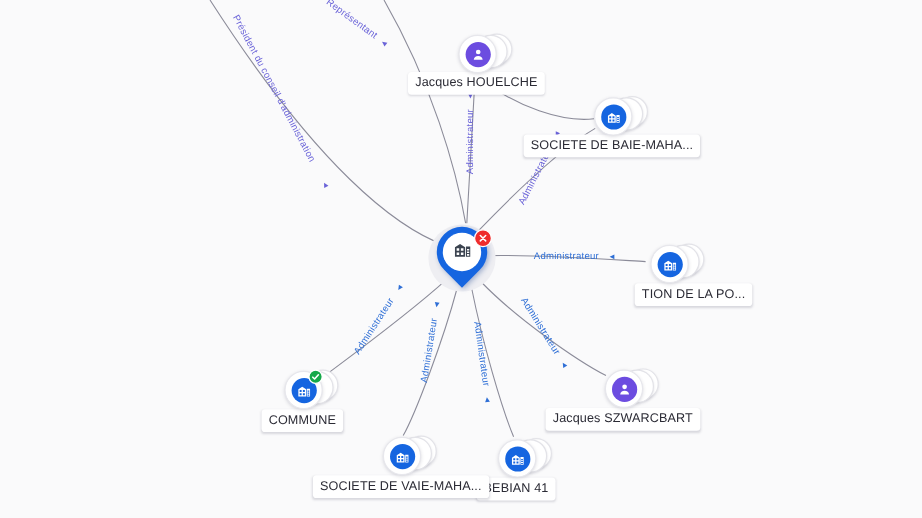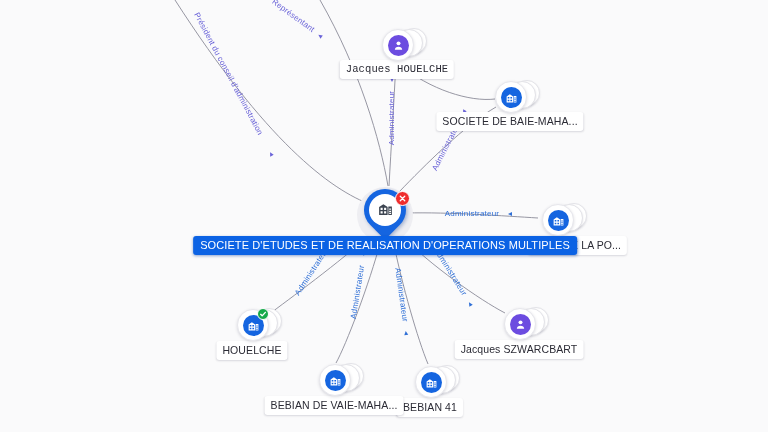--- a/index.html
+++ b/index.html
@@ -189,21 +189,21 @@
         <div class="node-stack" style="width: 26px; height: 26px; left: -2px; top: -15px; z-index: 2;"></div>
         <div class="node-disc" style="width: 30px; height: 30px; left: -15px; top: -15px; z-index: 5;">
           <div class="node-icon icon-person" style="width: 21px; height: 21px;">
             <svg width="13" height="13" viewBox="0 0 24 24" fill="#ffffff">
               <circle cx="12" cy="8" r="3.6"></circle>
               <path d="M5.2 20c0-3.8 3.1-5.8 6.8-5.8s6.8 2 6.8 5.8z"></path>
             </svg>
           </div>
         </div>
       </div>
-      <div class="node-label" style="left: 397px; top: 60px; font-family: Liberation Mono, monospace;">Jacques HOUELCHE</div>
+      <div class="node-label" style="left: 397px; top: 60px;">Jacques HOUELCHE</div>
       <div class="node" style="left: 510px; top: 96px;">
         <div class="node-stack" style="width: 24px; height: 24px; left: 4px; top: -16px; z-index: 1;"></div>
         <div class="node-stack" style="width: 26px; height: 26px; left: -2px; top: -15px; z-index: 2;"></div>
         <div class="node-disc" style="width: 30px; height: 30px; left: -15px; top: -15px; z-index: 5;">
           <div class="node-icon icon-company" style="width: 21px; height: 21px;">
             <svg width="13" height="13" viewBox="0 0 24 24" fill="#ffffff">
               <path d="M3 21V10l6-4 6 4v11H3zm2-2h3v-3H5v3zm5 0h3v-3h-3v3zM5 14h3v-3H5v3zm5 0h3v-3h-3v3z"></path>
               <path d="M16 21V9h5v12h-5zm1.2-1.2h2.6V18h-2.6v1.8zm0-3h2.6v-1.8h-2.6V16zm0-3h2.6v-1.8h-2.6V13z"></path>
             </svg>
           </div>
@@ -254,54 +254,53 @@
         <div class="node-stack" style="width: 26px; height: 26px; left: -2px; top: -15px; z-index: 2;"></div>
         <div class="node-disc" style="width: 30px; height: 30px; left: -15px; top: -15px; z-index: 5;">
           <div class="node-icon icon-company" style="width: 21px; height: 21px;">
             <svg width="13" height="13" viewBox="0 0 24 24" fill="#ffffff">
               <path d="M3 21V10l6-4 6 4v11H3zm2-2h3v-3H5v3zm5 0h3v-3h-3v3zM5 14h3v-3H5v3zm5 0h3v-3h-3v3z"></path>
               <path d="M16 21V9h5v12h-5zm1.2-1.2h2.6V18h-2.6v1.8zm0-3h2.6v-1.8h-2.6V16zm0-3h2.6v-1.8h-2.6V13z"></path>
             </svg>
           </div>
         </div>
       </div>
-      <div class="node-label" style="left: 334px; top: 396px;">BEBIAN DE VAIE-MAHA...</div>
+      <div class="node-label" style="left: 334px; top: 396px;">SOCIETE DE VAIE-MAHA...</div>
       <div class="node" style="left: 252px; top: 324px;">
         <div class="node-stack" style="width: 24px; height: 24px; left: 4px; top: -16px; z-index: 1;"></div>
         <div class="node-stack" style="width: 26px; height: 26px; left: -2px; top: -15px; z-index: 2;"></div>
         <div class="node-disc" style="width: 30px; height: 30px; left: -15px; top: -15px; z-index: 5;">
           <div class="node-icon icon-company" style="width: 21px; height: 21px;">
             <svg width="13" height="13" viewBox="0 0 24 24" fill="#ffffff">
               <path d="M3 21V10l6-4 6 4v11H3zm2-2h3v-3H5v3zm5 0h3v-3h-3v3zM5 14h3v-3H5v3zm5 0h3v-3h-3v3z"></path>
               <path d="M16 21V9h5v12h-5zm1.2-1.2h2.6V18h-2.6v1.8zm0-3h2.6v-1.8h-2.6V16zm0-3h2.6v-1.8h-2.6V13z"></path>
             </svg>
           </div>
         </div>
         <div class="badge badge-ok" style="width: 12px; height: 12px; left: 5px; top: -16px; z-index: 9;">
           <svg width="8" height="8" viewBox="0 0 24 24" stroke="#fff" stroke-width="4" fill="none" stroke-linecap="round" stroke-linejoin="round">
             <path d="M5 13l4.5 4.5L19 7"></path>
           </svg>
         </div>
       </div>
-      <div class="node-label" style="left: 252px; top: 341px;">HOUELCHE</div>
+      <div class="node-label" style="left: 252px; top: 341px;">COMMUNE</div>
     </div>
 
   <div class="node" id="center-node" style="left:385px; top:215px;">
     <div class="pin-halo"></div>
     <div class="pin-shape"></div>
     <div class="pin-inner">
       <span>
         <svg width="17" height="17" viewBox="0 0 24 24" fill="#3c4450">
           <path d="M3 21V10l6-4 6 4v11H3zm2-2h3v-3H5v3zm5 0h3v-3h-3v3zM5 14h3v-3H5v3zm5 0h3v-3h-3v3z"></path>
           <path d="M16 21V9h5v12h-5zm1.2-1.2h2.6V18h-2.6v1.8zm0-3h2.6v-1.8h-2.6V16zm0-3h2.6v-1.8h-2.6V13z"></path>
         </svg>
       </span>
     </div>
     <div class="badge badge-error" style="width:15px;height:15px;left:10px;top:-24px;">
       <svg width="9" height="9" viewBox="0 0 24 24" stroke="#ffffff" stroke-width="3.4" stroke-linecap="round" fill="none">
         <path d="M6 6l12 12M18 6L6 18"></path>
       </svg>
     </div>
   </div>
 
-  <div class="node-label selected" id="center-label" style="left:385px; top:236px;">SOCIETE D'ETUDES ET DE REALISATION D'OPERATIONS MULTIPLES</div>
 
 </div>
 
 </body></html>

